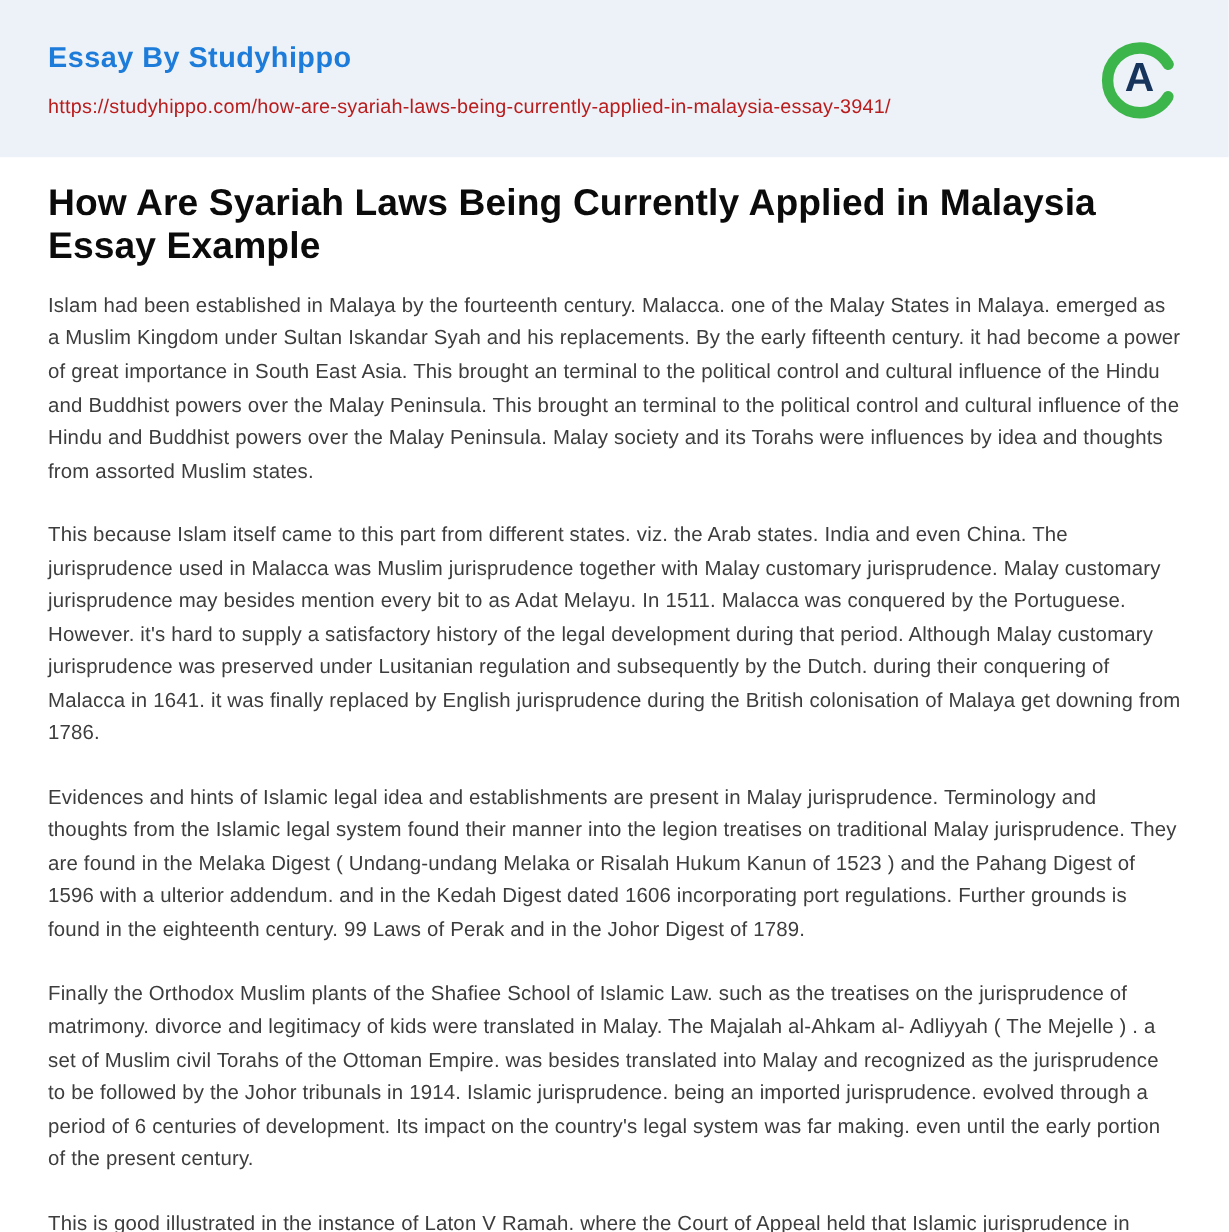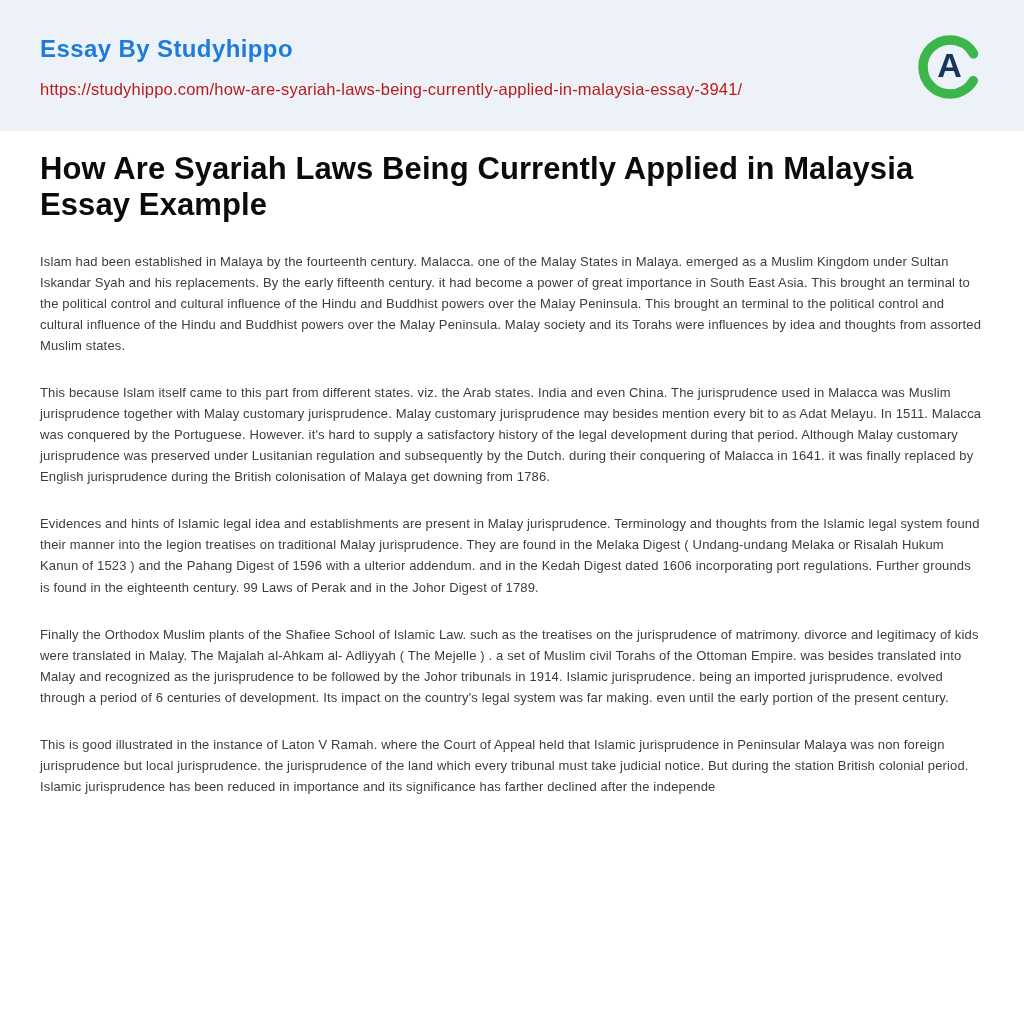--- a/index.html
+++ b/index.html
@@ -56,24 +56,24 @@
   
   .article {
     padding: 20px 40px 0 40px;
   }
   .essay-title {
     font-size: 31px;
     line-height: 1.16;
     font-weight: 800;
     color: #0b0b0b;
     letter-spacing: 0.1px;
-    margin-bottom: 28px;
+    margin-bottom: 18px;
   }
   .essay-paragraph {
-    font-size: 13px;
+    font-size: 17px;
     line-height: 1.62;
     color: #3d3d3d;
     letter-spacing: 0.15px;
     margin-bottom: 26px;
   }
 </style>
 </head>
 <body>
 
 <header class="page-header">

